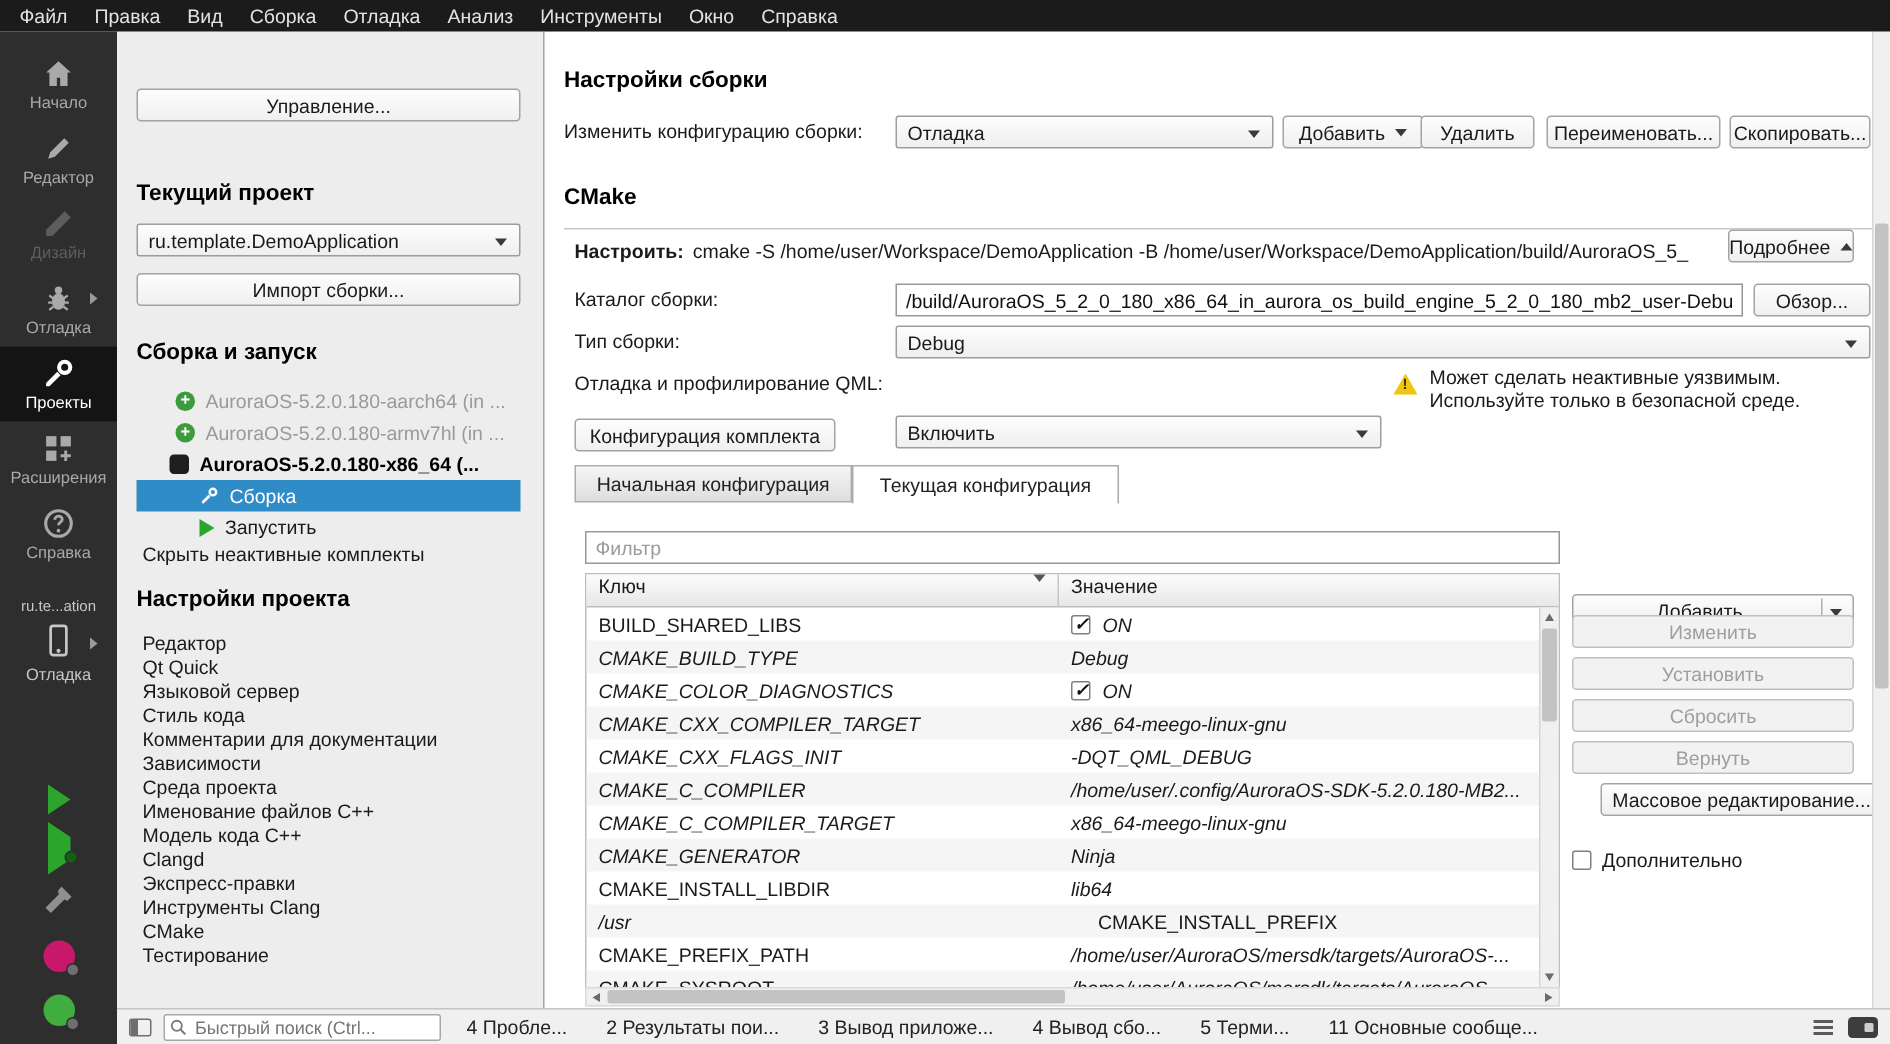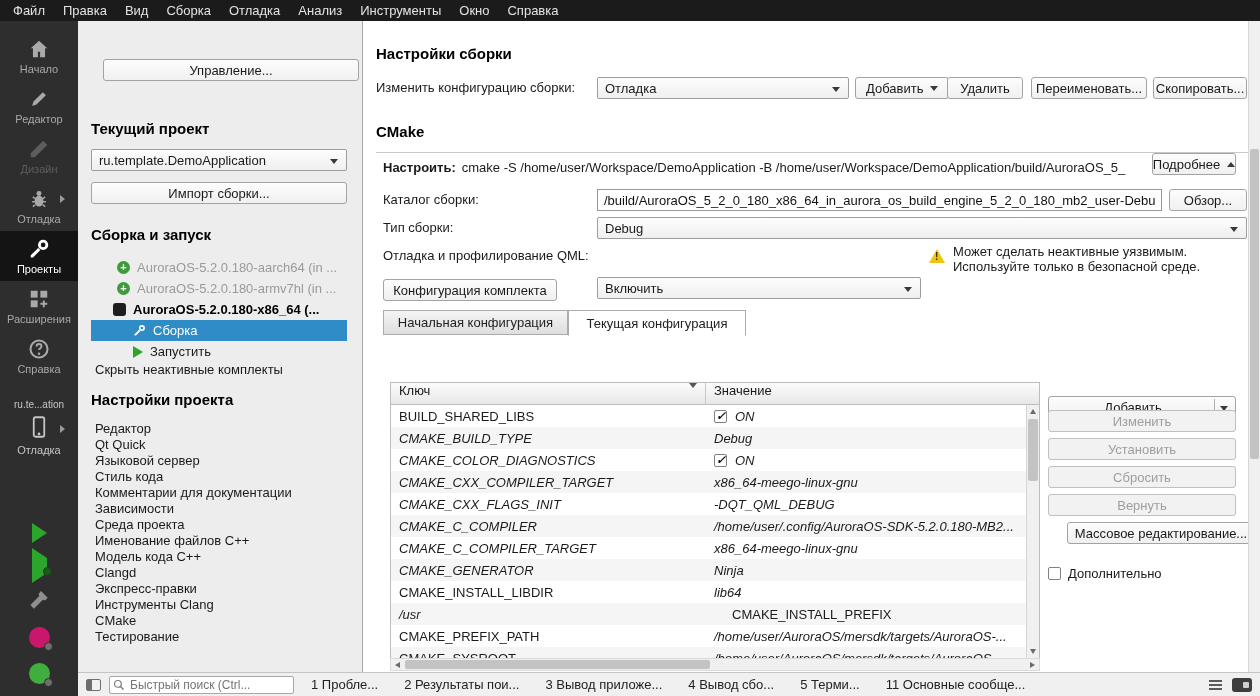--- a/index.html
+++ b/index.html
@@ -195,21 +195,21 @@
       <span class="blob magenta">
           <span class="badge"></span>
         </span>
       <span class="blob green">
           <span class="badge"></span>
         </span>
     </div>
   </div>
 
   <div class="project-panel">
-    <div class="pp-abs btn" style="left:13px; top:38px; width:256px;margin-left:12px;">Управление...</div>
+    <div class="pp-abs btn" style="left:13px; top:38px; width:256px;">Управление...</div>
 
     <div class="pp-abs h1" style="left:13px; top:99px;">Текущий проект</div>
     <div class="pp-abs combo" style="left:13px; top:128px; width:256px;">
         <span>ru.template.DemoApplication</span>
       </div>
     <div class="pp-abs btn" style="left:13px; top:161px; width:256px;">Импорт сборки...</div>
 
     <div class="pp-abs h1" style="left:13px; top:205px;">Сборка и запуск</div>
 
     <div class="pp-abs kit-row" style="left:13px; top:236px; width:256px;">
@@ -304,20 +304,21 @@
 
     <div class="m-abs btn" style="left:20px; top:258px; width:174px;">Конфигурация комплекта</div>
 
     <div class="tab" style="left:20px; width:185px; top:289px;">
         <span>Начальная конфигурация</span>
       </div>
     <div class="tab active" style="left:205px; width:178px; top:289px;">
         <span>Текущая конфигурация</span>
       </div>
 
+    <input class="m-abs input" style="left: 27px; top: 333px; width: 650px;" placeholder="Фильтр">
 
     
     <div class="table" style="left:27px; top:361px; width:650px;">
       <div class="thead">
         <div class="th key">
             <span>Ключ</span>
             <span class="sort-down"></span>
           </div>
         <div class="th val">
             <span>Значение</span>
@@ -433,21 +434,21 @@
 
   <div class="statusbar">
     <span class="toggle-ico"></span>
     <span class="qsearch">
       <svg width="12" height="12" viewBox="0 0 16 16">
           <circle cx="6.5" cy="6.5" r="4.5" fill="none" stroke="#7a7a7a" stroke-width="1.6"></circle>
           <path d="M10 10l4 4" stroke="#7a7a7a" stroke-width="1.8"></path>
         </svg>
       <input placeholder="Быстрый поиск (Ctrl..." style="">
     </span>
-    <span class="pane-btn">1 Пробле...</span>
+    <span class="pane-btn">4 Пробле...</span>
     <span class="pane-btn">2 Результаты пои...</span>
     <span class="pane-btn">3 Вывод приложе...</span>
     <span class="pane-btn">4 Вывод сбо...</span>
     <span class="pane-btn">5 Терми...</span>
     <span class="pane-btn">11 Основные сообще...</span>
     <span class="sb-right">
       <span class="burger">
           <i></i>
           <i></i>
           <i></i>

